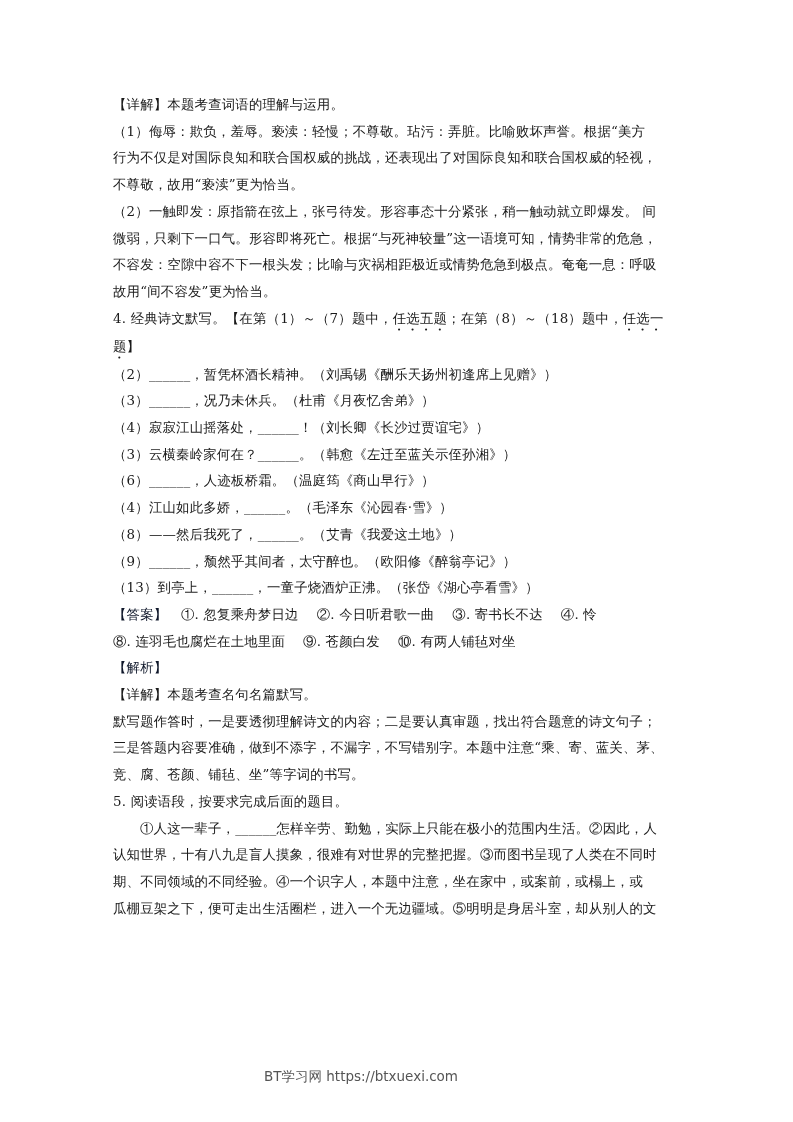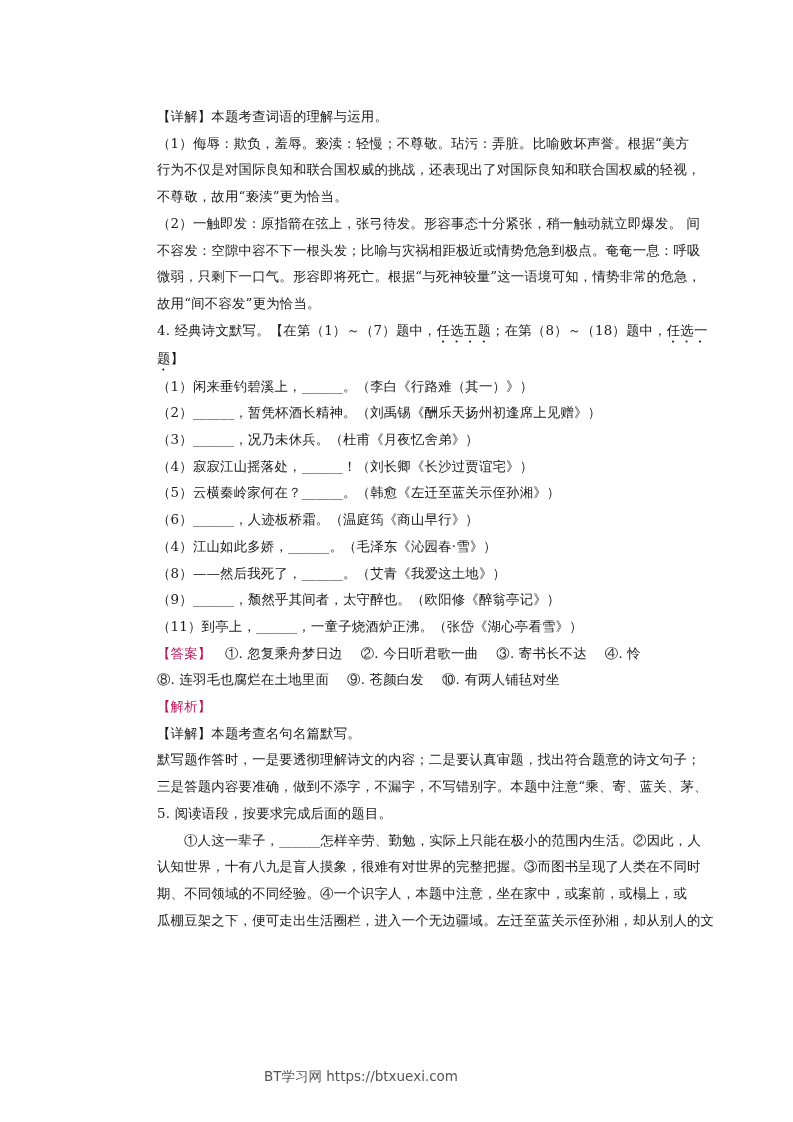--- a/index.html
+++ b/index.html
@@ -1,59 +1,59 @@
 <!DOCTYPE html>
 <html><head>
 <meta charset="utf-8">
 <style>
   html, body { margin: 0; padding: 0; background: #ffffff; }
   body { width: 793px; height: 1122px; position: relative; overflow: hidden;
          font-family: "DejaVu Serif", "Liberation Serif", serif; color: #1a1a1a; }
-  .page { position: absolute; left: 113px; top: 104px; width: 570px; margin-left: 44px; }
+  .page { position: absolute; left: 113px; top: 92px; width: 570px; }
   .line { font-size: 13.4px; line-height: 26.7px; white-space: nowrap; letter-spacing: 0.2px; }
   .indent { text-indent: 27px; }
-  .blue { color: #be185d; }
+  .blue { color: #0f172a; }
   .dot { text-emphasis: dot; -webkit-text-emphasis: dot; text-emphasis-position: under; -webkit-text-emphasis-position: under; }
   .footer { position: absolute; left: 0; width: 722px; top: 1068px; text-align: center;
             font-family: "DejaVu Sans", "Liberation Sans", sans-serif; font-size: 13.5px; color: #555; }
 </style>
 </head>
 <body>
 
 <div class="page">
   <div class="line">【详解】本题考查词语的理解与运用。</div>
   <div class="line">（1）侮辱：欺负，羞辱。亵渎：轻慢；不尊敬。玷污：弄脏。比喻败坏声誉。根据“美方</div>
   <div class="line">行为不仅是对国际良知和联合国权威的挑战，还表现出了对国际良知和联合国权威的轻视，</div>
   <div class="line">不尊敬，故用“亵渎”更为恰当。</div>
   <div class="line">（2）一触即发：原指箭在弦上，张弓待发。形容事态十分紧张，稍一触动就立即爆发。 间</div>
+  <div class="line">微弱，只剩下一口气。形容即将死亡。根据“与死神较量”这一语境可知，情势非常的危急，</div>
   <div class="line">不容发：空隙中容不下一根头发；比喻与灾祸相距极近或情势危急到极点。奄奄一息：呼吸</div>
-  <div class="line">微弱，只剩下一口气。形容即将死亡。根据“与死神较量”这一语境可知，情势非常的危急，</div>
   <div class="line">故用“间不容发”更为恰当。</div>
 
   <div class="line"><span>4. 经典诗文默写。【在第（1）～（7）题中，</span><span class="dot">任选五题</span><span>；在第（8）～（18）题中，</span><span class="dot">任选一</span></div>
   <div class="line"><span class="dot">题</span><span>】</span></div>
 
-  <div class="line">（1）闲来垂钓碧溪上，______。（李白《行路难（其一）》）</div>
   <div class="line">（2）______，暂凭杯酒长精神。（刘禹锡《酬乐天扬州初逢席上见赠》）</div>
   <div class="line">（3）______，况乃未休兵。（杜甫《月夜忆舍弟》）</div>
   <div class="line">（4）寂寂江山摇落处，______！（刘长卿《长沙过贾谊宅》）</div>
-  <div class="line">（5）云横秦岭家何在？______。（韩愈《左迁至蓝关示侄孙湘》）</div>
+  <div class="line">（3）云横秦岭家何在？______。（韩愈《左迁至蓝关示侄孙湘》）</div>
   <div class="line">（6）______，人迹板桥霜。（温庭筠《商山早行》）</div>
   <div class="line">（4）江山如此多娇，______。（毛泽东《沁园春·雪》）</div>
   <div class="line">（8）——然后我死了，______。（艾青《我爱这土地》）</div>
   <div class="line">（9）______，颓然乎其间者，太守醉也。（欧阳修《醉翁亭记》）</div>
-  <div class="line">（11）到亭上，______，一童子烧酒炉正沸。（张岱《湖心亭看雪》）</div>
+  <div class="line">（13）到亭上，______，一童子烧酒炉正沸。（张岱《湖心亭看雪》）</div>
 
   <div class="line"><span class="blue">【答案】</span><span>　①. 忽复乘舟梦日边　 ②. 今日听君歌一曲　 ③. 寄书长不达　 ④. 怜</span></div>
   <div class="line">⑧. 连羽毛也腐烂在土地里面　 ⑨. 苍颜白发　 ⑩. 有两人铺毡对坐</div>
   <div class="line blue">【解析】</div>
   <div class="line">【详解】本题考查名句名篇默写。</div>
   <div class="line">默写题作答时，一是要透彻理解诗文的内容；二是要认真审题，找出符合题意的诗文句子；</div>
   <div class="line">三是答题内容要准确，做到不添字，不漏字，不写错别字。本题中注意“乘、寄、蓝关、茅、</div>
+  <div class="line">竞、腐、苍颜、铺毡、坐”等字词的书写。</div>
 
   <div class="line">5. 阅读语段，按要求完成后面的题目。</div>
   <div class="line indent">①人这一辈子，______怎样辛劳、勤勉，实际上只能在极小的范围内生活。②因此，人</div>
   <div class="line">认知世界，十有八九是盲人摸象，很难有对世界的完整把握。③而图书呈现了人类在不同时</div>
   <div class="line">期、不同领域的不同经验。④一个识字人，本题中注意，坐在家中，或案前，或榻上，或</div>
-  <div class="line">瓜棚豆架之下，便可走出生活圈栏，进入一个无边疆域。左迁至蓝关示侄孙湘，却从别人的文</div>
+  <div class="line">瓜棚豆架之下，便可走出生活圈栏，进入一个无边疆域。⑤明明是身居斗室，却从别人的文</div>
 </div>
 
 <div class="footer">BT学习网 https://btxuexi.com</div>
 
 </body></html>

